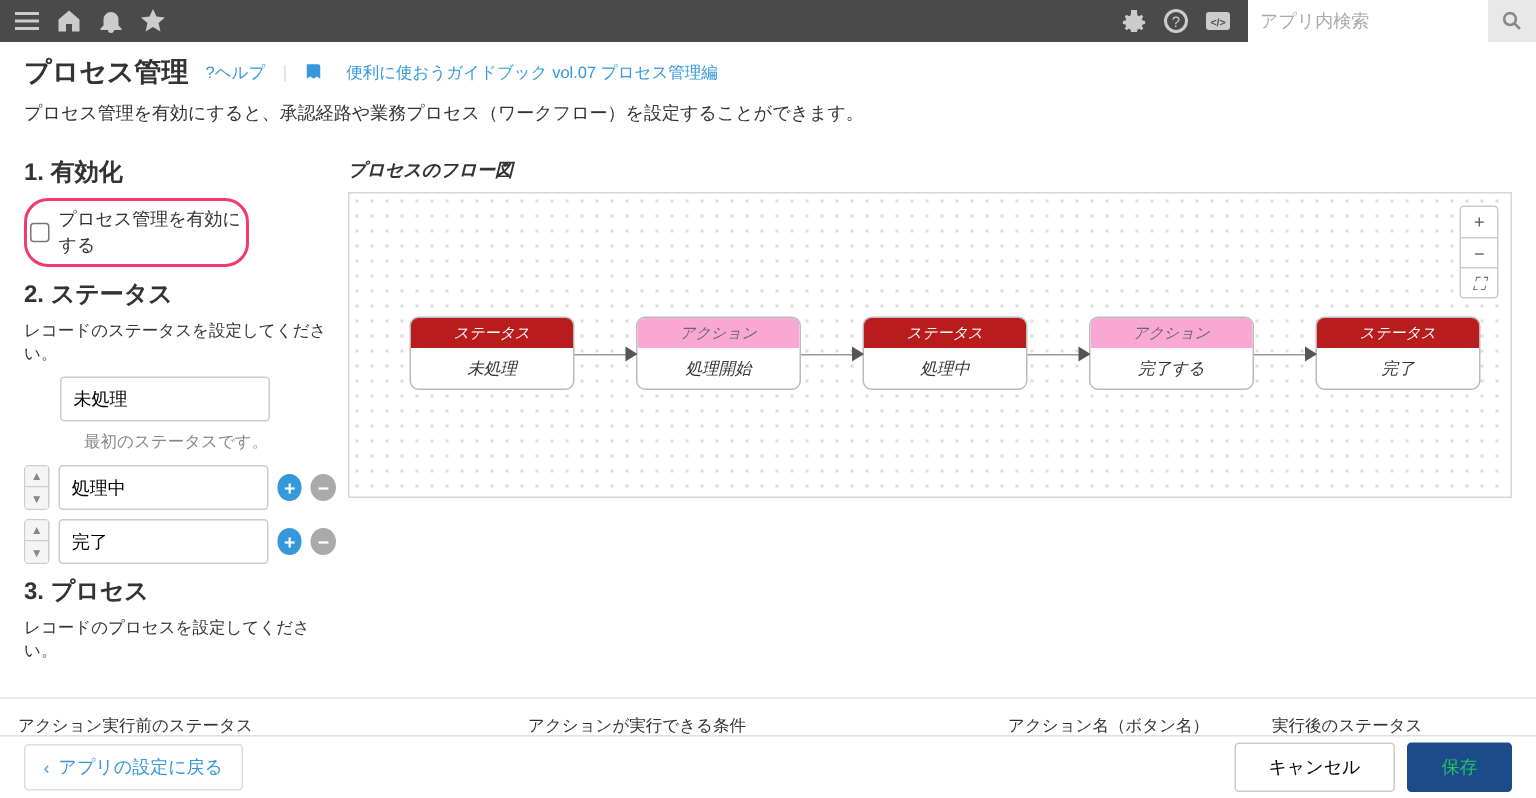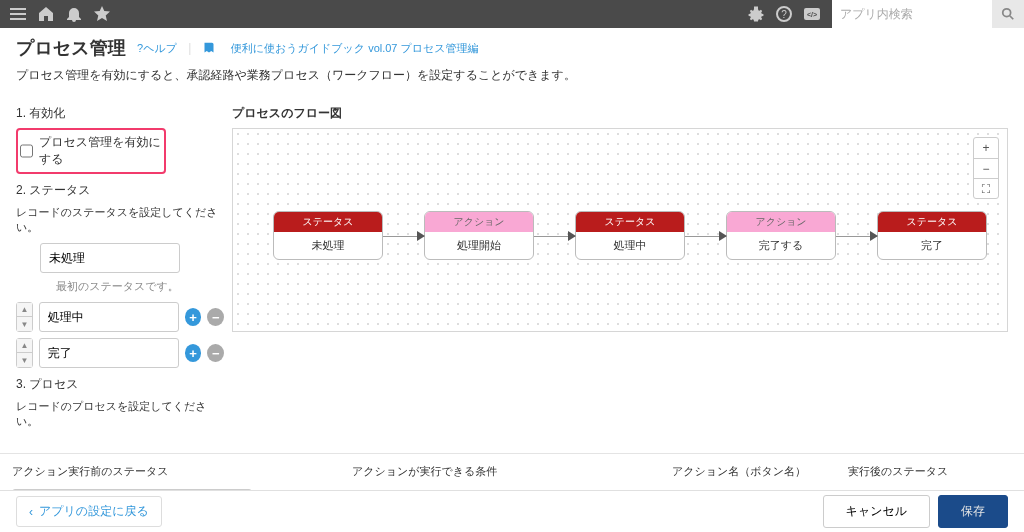--- a/index.html
+++ b/index.html
@@ -22,27 +22,27 @@
 .content-header h1 { display: inline; font-size: 18px; font-weight: 600; color: #333; vertical-align: middle; }
 .help-link { font-size: 11px; color: #3498db; text-decoration: none; margin-left: 8px; vertical-align: middle; }
 .divider { color: #ddd; margin: 0 8px; vertical-align: middle; }
 .guide-link { font-size: 11px; color: #3498db; text-decoration: none; vertical-align: middle; display: inline-flex; align-items: center; gap: 16px; }
 .book-icon { width: 12px; height: 12px; fill: #3498db; }
 .desc { font-size: 12px; color: #333; margin-top: 6px; line-height: 1.6; }
 
 
 .layout { display: flex; padding: 8px 16px; gap: 8px; }
 .left-col { width: 208px; flex-shrink: 0; }
-.right-col { flex: 1; min-width: 0; }
-
-.sect-h { font-size: 12px; font-weight: 400; margin: 8px 0 6px; }
+.right-col { flex: 1; min-width: 0; font-style: italic; }
+
+.sect-h { font-size: 16px; font-weight: 700; margin: 8px 0 6px; }
 .sub-desc { font-size: 11px; color: #333; margin: 4px 0 8px; }
 
 
-.enable-row { display: flex; align-items: center; gap: 6px; position: relative; padding: 4px 2px; border-radius: 4px; border: 2px solid #f23b6c; width: 150px; }
+.enable-row { display: flex; align-items: center; gap: 6px; position: relative; padding: 4px 2px; border-radius: 16px; border: 2px solid #f23b6c; width: 150px; }
 .enable-row input[type=checkbox] { width: 14px; height: 14px; }
 .enable-row label { font-size: 12px; }
 
 
 .status-item { display: flex; align-items: center; gap: 6px; margin-bottom: 6px; }
 .drag-handles { display: flex; flex-direction: column; width: 18px; border: 1px solid #ccc; border-radius: 3px; }
 .drag-handles .hbtn { width: 100%; height: 14px; display: flex; align-items: center; justify-content: center; font-size: 8px; color: #888; background: #f5f5f5; cursor: pointer; }
 .drag-handles .hbtn:first-child { border-bottom: 1px solid #ccc; }
 .status-input { width: 140px; height: 30px; border: 1px solid #ccc; border-radius: 3px; padding: 0 8px; font-size: 12px; }
 .circ { width: 18px; height: 18px; border-radius: 50%; display: inline-flex; align-items: center; justify-content: center; color: #fff; font-size: 13px; font-weight: bold; cursor: pointer; }
@@ -80,21 +80,21 @@
 .dropdown.disabled .chev { color: #999; }
 .row-line { display: flex; align-items: center; gap: 10px; }
 .text-inp { width: 140px; height: 32px; border: 1px solid #ccc; border-radius: 3px; padding: 0 8px; font-size: 12px; }
 .dropdown.small { width: 120px; }
 
 
 .footer { position: absolute; bottom: 0; left: 0; right: 0; height: 42px; border-top: 1px solid #e0e0e0; background: #fff; display: flex; align-items: center; padding: 0 16px; }
 .back-link { font-size: 12px; color: #3498db; text-decoration: none; display: inline-flex; align-items: center; gap: 6px; border: 1px solid #ddd; padding: 6px 12px; border-radius: 3px; cursor: pointer; }
 .footer .r { margin-left: auto; display: flex; gap: 8px; }
 .btn { padding: 7px 22px; font-size: 12px; border-radius: 3px; cursor: pointer; border: 1px solid #ccc; background: #fff; }
-.btn.primary { background: #1b4b8a; color: #e5e5e5; border-color: #1b4b8a; }
+.btn.primary { background: #1b4b8a; color: #22c55e; border-color: #1b4b8a; }
 </style>
 </head>
 <body>
 
 <div class="topbar">
   <div class="left">
     <span class="icon">
         <svg viewBox="0 0 16 16">
           <rect y="2" width="16" height="2"></rect>
           <rect y="7" width="16" height="2"></rect>

